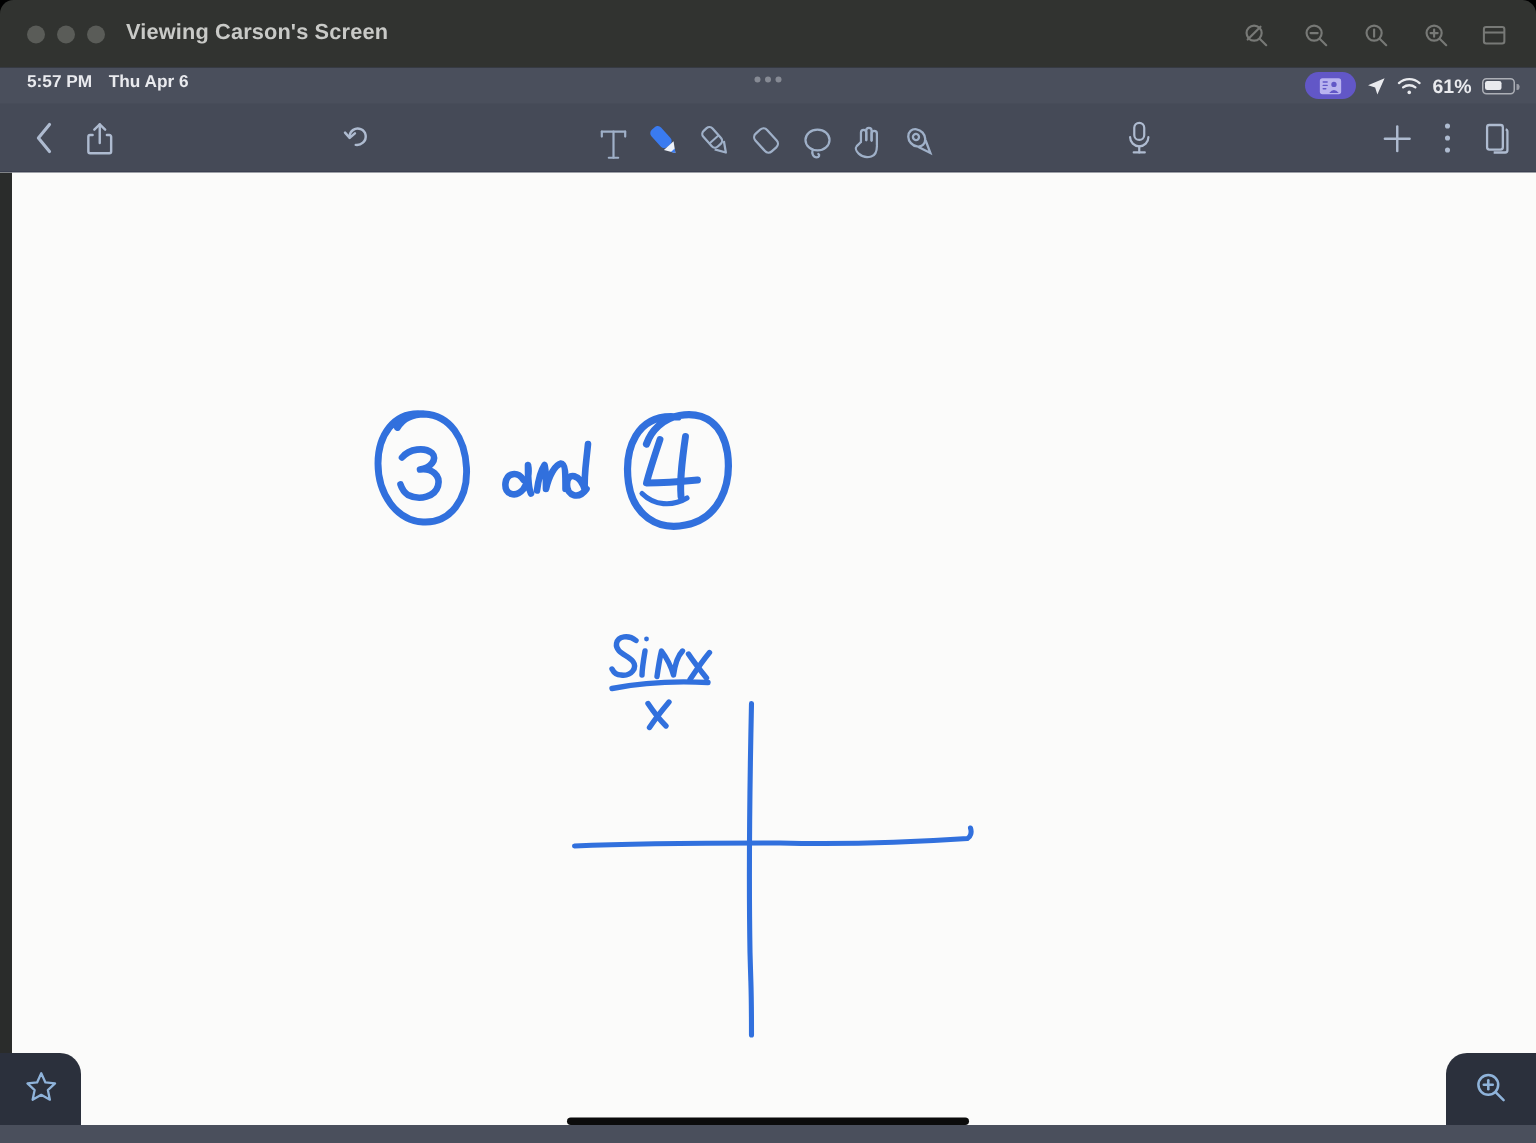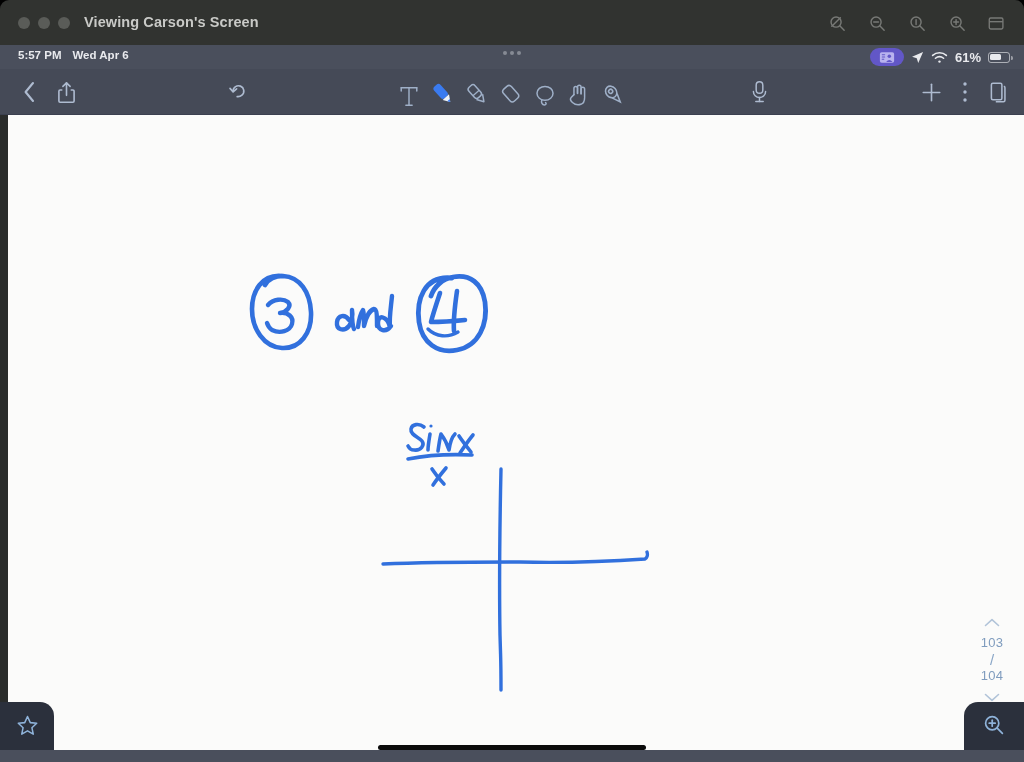--- a/index.html
+++ b/index.html
@@ -314,21 +314,21 @@
         </svg>
       </div>
     </div>
   </div>
 
   <div class="ipad">
 
     <div class="statusbar">
       <div class="sb-left">
         <span>5:57 PM</span>
-        <span>Wed Apr 6</span>
+        <span>Thu Apr 6</span>
       </div>
       <div class="sb-handle">
         <i></i>
           <i></i>
           <i></i>
       </div>
       <div class="sb-right">
         <div class="share-badge">
           <svg width="16" height="13" viewBox="0 0 18 14" fill="none">
             <rect x="1" y="1" width="16" height="12" rx="2" fill="#b9b3ef"></rect>
@@ -512,35 +512,20 @@
           <path d="M408 344 C428 340 452 339 472 340" stroke-width="3.6"></path>
 
           <path d="M432 354 C436 360 440 365 444 369" stroke-width="3.6"></path>
           <path d="M446 353 C441 359 437 364 433 370" stroke-width="3.6"></path>
 
           <path d="M501 354 C500 400 499 460 500 520 C501 555 501 545 501 575" stroke-width="3.4"></path>
           <path d="M383 449 C430 447 470 447 520 447 C560 448 600 447 645 444 C647 443 648 440 647 437" stroke-width="3.4"></path>
         </g>
       </svg>
 
-      <div class="pagenav">
-        <div class="chev">
-          <svg width="16" height="9" viewBox="0 0 16 9" fill="none" stroke="#8aa6c7" stroke-width="1.6" stroke-linecap="round" stroke-linejoin="round">
-            <polyline points="1.5,7.5 8,1.6 14.5,7.5"></polyline>
-          </svg>
-        </div>
-        <div class="pn-num">103</div>
-        <div class="pn-slash">/</div>
-        <div class="pn-num">104</div>
-        <div class="chev">
-          <svg width="16" height="9" viewBox="0 0 16 9" fill="none" stroke="#8aa6c7" stroke-width="1.6" stroke-linecap="round" stroke-linejoin="round">
-            <polyline points="1.5,1.5 8,7.4 14.5,1.5"></polyline>
-          </svg>
-        </div>
-      </div>
 
       <div class="corner-panel panel-left">
         <div class="panel-inner">
           <svg width="23" height="23" viewBox="0 0 24 24" fill="none" stroke="#8fb3da" stroke-width="1.6" stroke-linejoin="round">
             <polygon points="12,2.6 14.9,9 21.6,9.7 16.6,14.3 18,21 12,17.6 6,21 7.4,14.3 2.4,9.7 9.1,9"></polygon>
           </svg>
         </div>
       </div>
 
       <div class="corner-panel panel-right">

